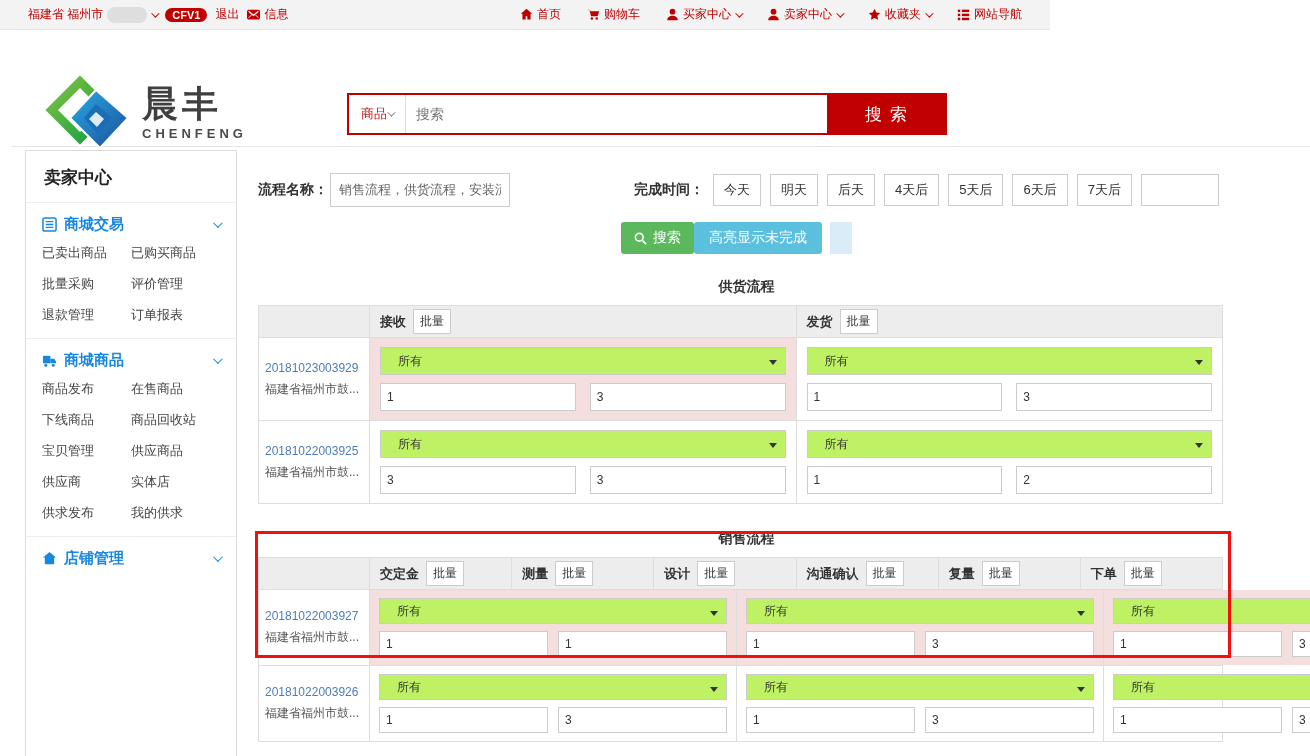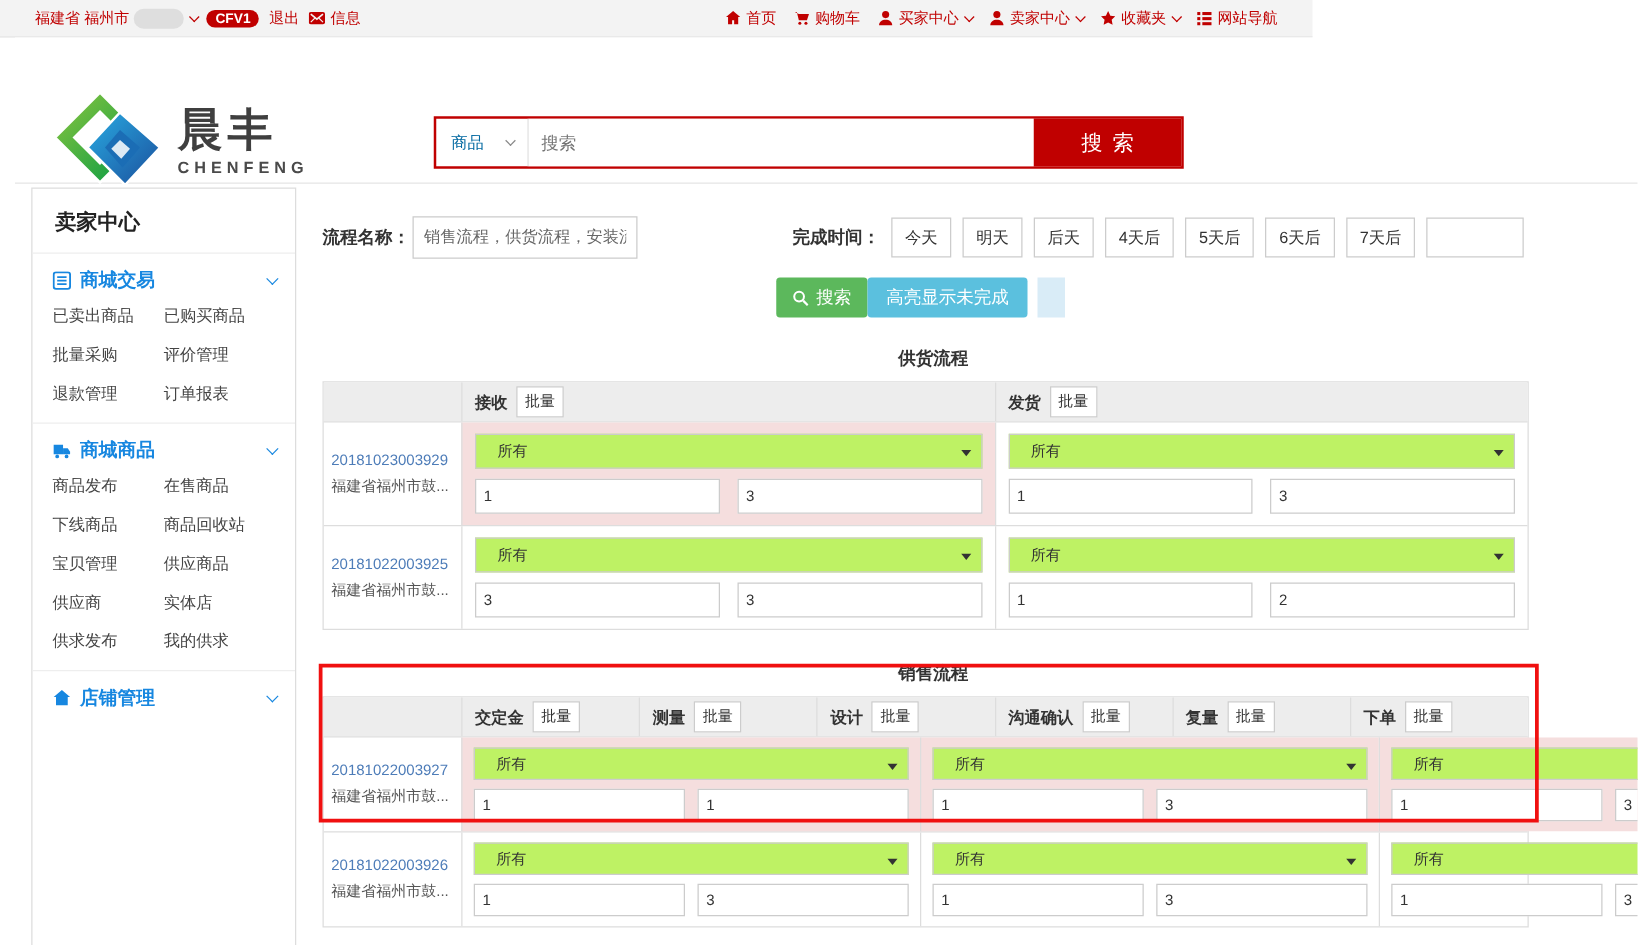--- a/index.html
+++ b/index.html
@@ -6,38 +6,38 @@
   html,body { width:1310px; height:756px; overflow:hidden; background:#fff;
     font-family:"Liberation Sans","DejaVu Sans",sans-serif; color:#333; }
   body { position:relative; }
 
   
   .topbar { position:absolute; left:0; top:0; width:1050px; height:30px;
     background:#f3f3f3; border-bottom:1px solid #e6e6e6;
     display:flex; align-items:center; justify-content:space-between;
     font-size:12px; color:#c00000; padding:0 28px; }
   .tb-left, .tb-right { display:flex; align-items:center; gap:8px; }
-  .tb-right { gap:14px;align-items:center; }
+  .tb-right { gap:26px;align-items:center; }
   .tb-item { display:flex; align-items:center; gap:4px; cursor:pointer; color:#c00000; }
   .pill { width:40px; height:16px; border-radius:8px; background:#dedede; display:inline-block; }
   .badge { background:#c00000; color:#fff; border-radius:9px; padding:1px 7px; font-weight:bold; font-size:11px; }
   .chev { display:inline-block; width:6px; height:6px; border-right:1.5px solid #c00000;
     border-bottom:1.5px solid #c00000; transform:rotate(45deg) translateY(-2px); }
   .icon-12 { width:13px; height:13px; fill:#c00000; }
 
   
   .header { position:absolute; left:12px; top:30px; width:1310px; height:117px;
     background:#fff; border-bottom:1px solid #e5e5e5; }
   .logo { position:absolute; left:28px; top:42px; display:flex; align-items:center; gap:10px; }
   .logo-text .cn { font-size:36px; font-weight:bold; color:#3f3f3f; letter-spacing:4px; line-height:1; }
   .logo-text .en { font-size:13px; font-weight:bold; color:#4a4a4a; letter-spacing:4px; margin-top:4px; }
   .searchbar { position:absolute; left:335px; top:63px; width:600px; height:42px;
     border:2px solid #c00000; display:flex; align-items:stretch; background:#fff; }
-  .s-cat { display:flex; align-items:center; gap:17px; padding:0 12px; border-right:1px solid #ddd;
-    font-size:13px; color:#0369a1; cursor:pointer; }
+  .s-cat { display:flex; align-items:center; gap:0; padding:0 12px; border-right:1px solid #ddd;
+    font-size:13px; color:#b91c1c; cursor:pointer; }
   .s-cat .chev { border-color:#888; }
   .s-input { flex:1; border:none; outline:none; font-size:14px; padding:0 10px;
     font-family:"Liberation Sans","DejaVu Sans",sans-serif; }
   .s-btn { width:118px; background:#c00000; color:#fff; border:none; font-size:17px;
     letter-spacing:8px; cursor:pointer; padding-left:8px;
     font-family:"Liberation Sans","DejaVu Sans",sans-serif; }
 
   
   .sidebar { position:absolute; left:25px; top:150px; width:212px; height:660px;
     background:#fff; border:1px solid #ddd; }

